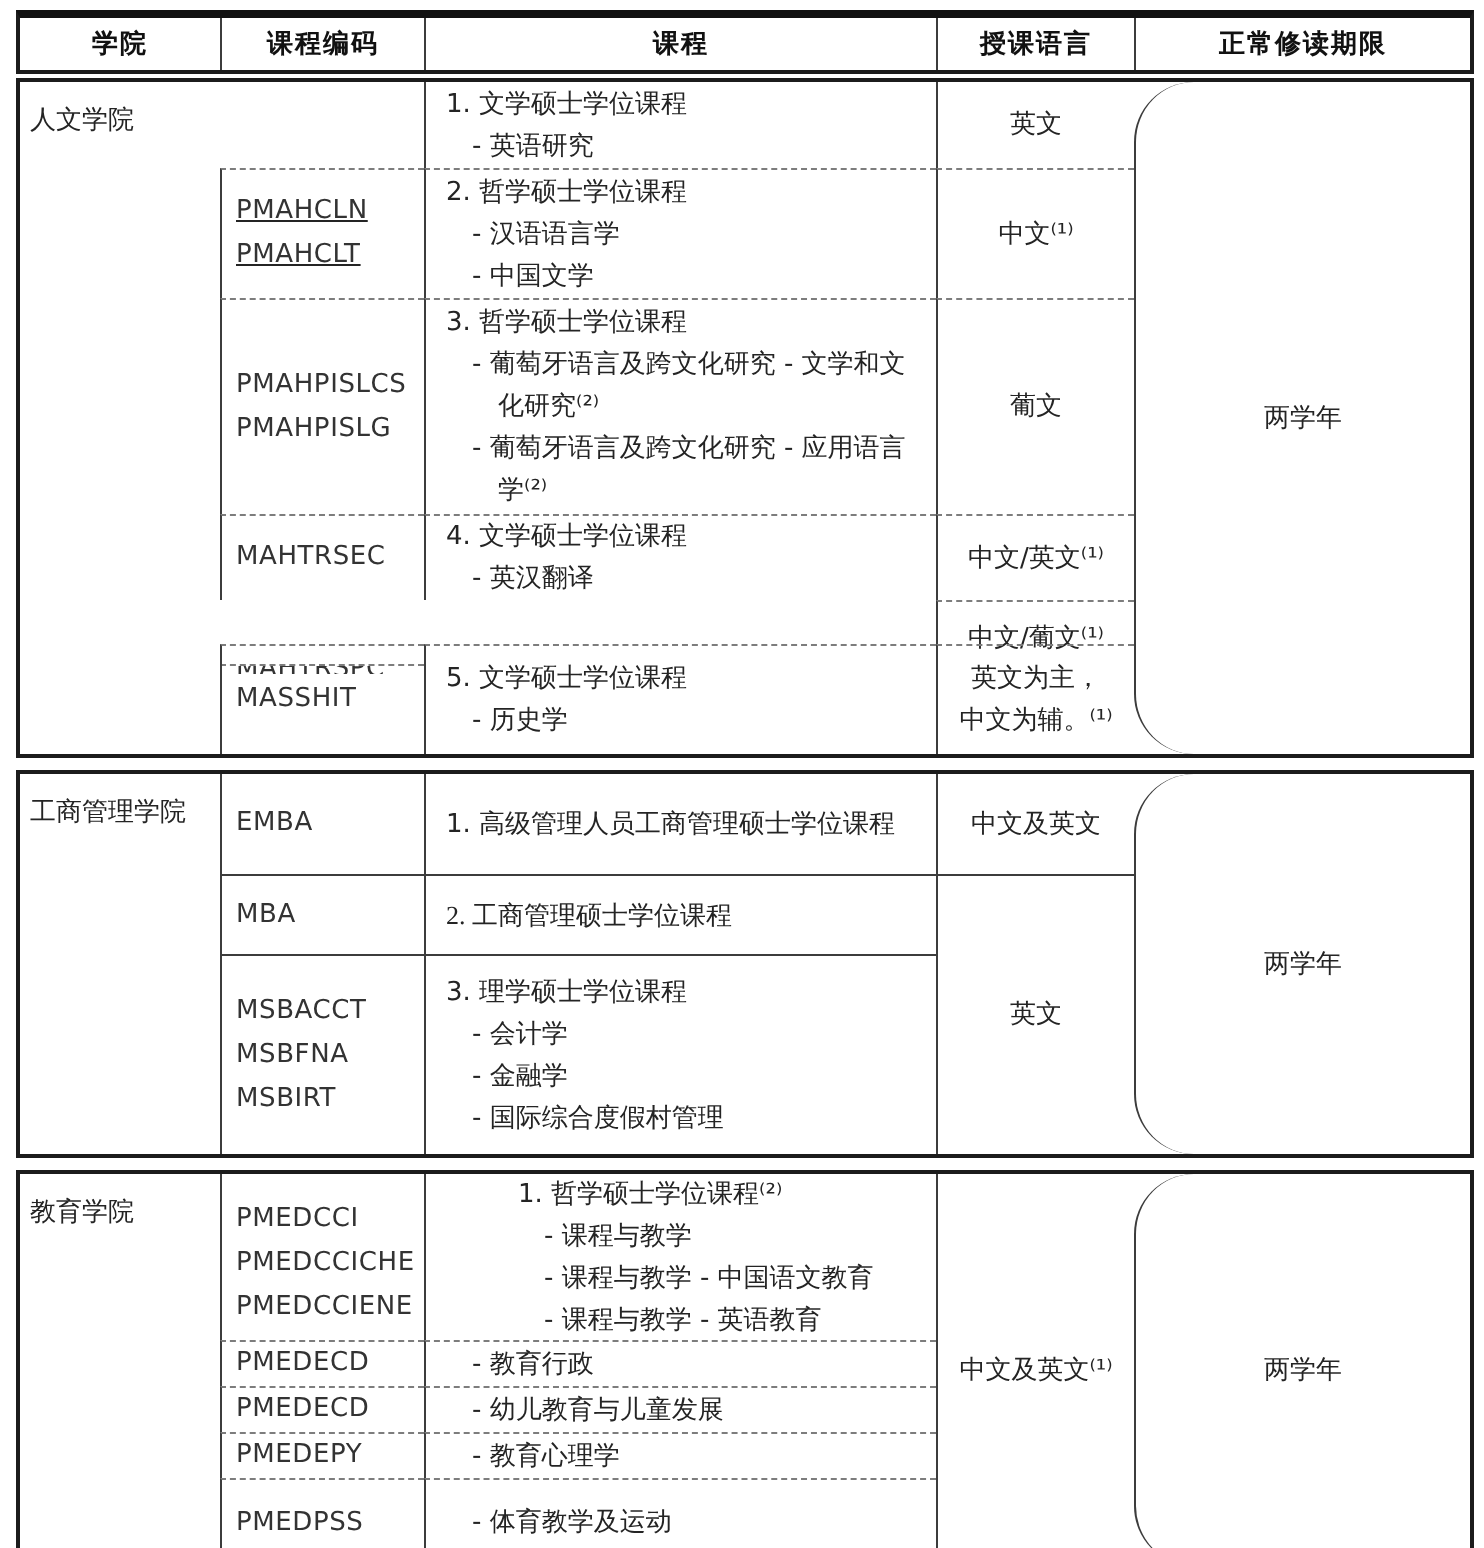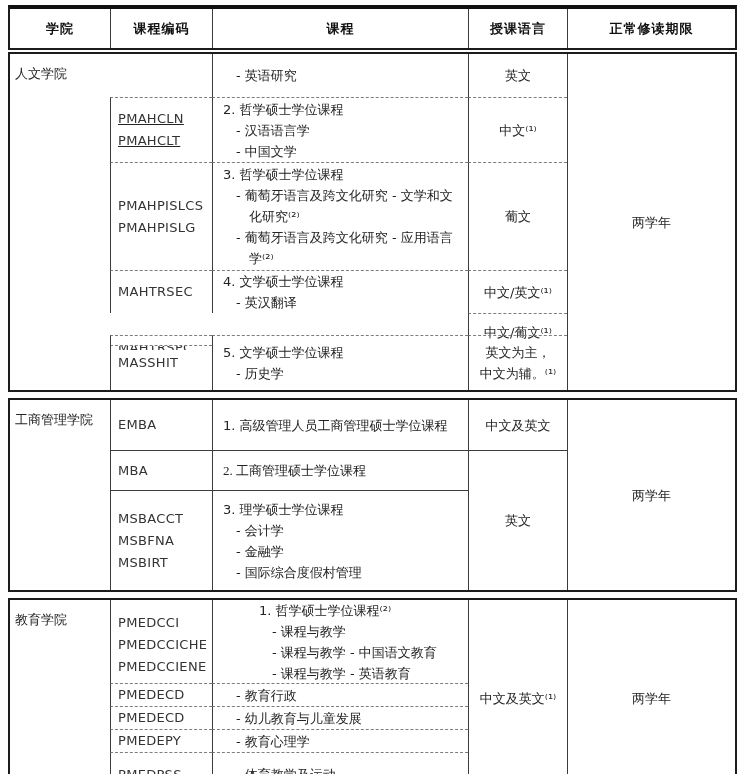--- a/index.html
+++ b/index.html
@@ -26,21 +26,21 @@
   .section-block:last-child { margin-bottom: 0; }
 
   .cell {
     font-size: 13px;
     line-height: 21px;
     overflow: hidden;
   }
   .v-border { border-left: 1px solid #3c3c3c; }
 
   .header-cell {
-    height: 39px;
+    height: 26px;
     display: flex; align-items: center; justify-content: center;
     font-weight: bold;
     font-size: 13px;
     letter-spacing: 1px;
     color: #111;
   }
 
   .college-cell {
     padding: 9px 4px 0 5px;
     font-size: 13px;
@@ -62,20 +62,21 @@
 
   .lang-cell {
     display: flex; align-items: center; justify-content: center;
     text-align: center;
     white-space: pre-line;
     padding: 18px 3px;
   }
   .duration-cell {
     display: flex; align-items: center; justify-content: center;
     text-align: left;
+    border-radius: 30px;
   }
 
   .sep-dashed { border-top: 1px dashed #7d7d7d; }
   .sep-solid  { border-top: 1px solid #3c3c3c; }
 </style>
 </head>
 <body>
 
 <div class="page">
 
@@ -86,20 +87,21 @@
     <div class="cell header-cell v-border">授课语言</div>
     <div class="cell header-cell v-border">正常修读期限</div>
   </div>
 
   <div id="sections">
       <div class="tbl-block section-block" style="grid-template-rows: 43px 65px 108px 43px 22px 55px;">
         <div class="cell college-cell" style="grid-area: 1 / 1 / span 6;">
           <div class="">人文学院</div>
         </div>
         <div class="cell course-cell v-border" style="grid-area: 1 / 3;">
+          <div class="course-title">1. 文学硕士学位课程</div>
           <div class="course-item">- 英语研究</div>
         </div>
         <div class="cell code-cell v-border sep-dashed" style="grid-area: 2 / 2; text-decoration: underline;">
           <div class="code-line">PMAHCLN</div>
           <div class="code-line">PMAHCLT</div>
         </div>
         <div class="cell course-cell v-border sep-dashed" style="grid-area: 2 / 3;">
           <div class="course-title">2. 哲学硕士学位课程</div>
           <div class="course-item">- 汉语语言学</div>
           <div class="course-item">- 中国文学</div>

